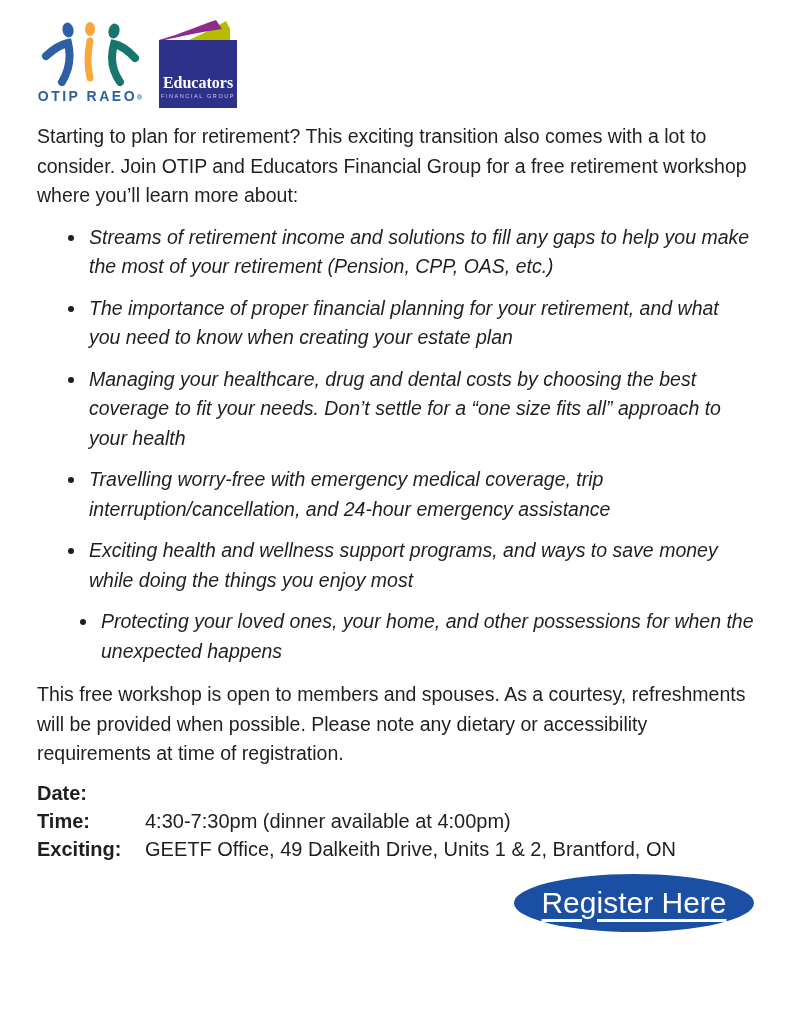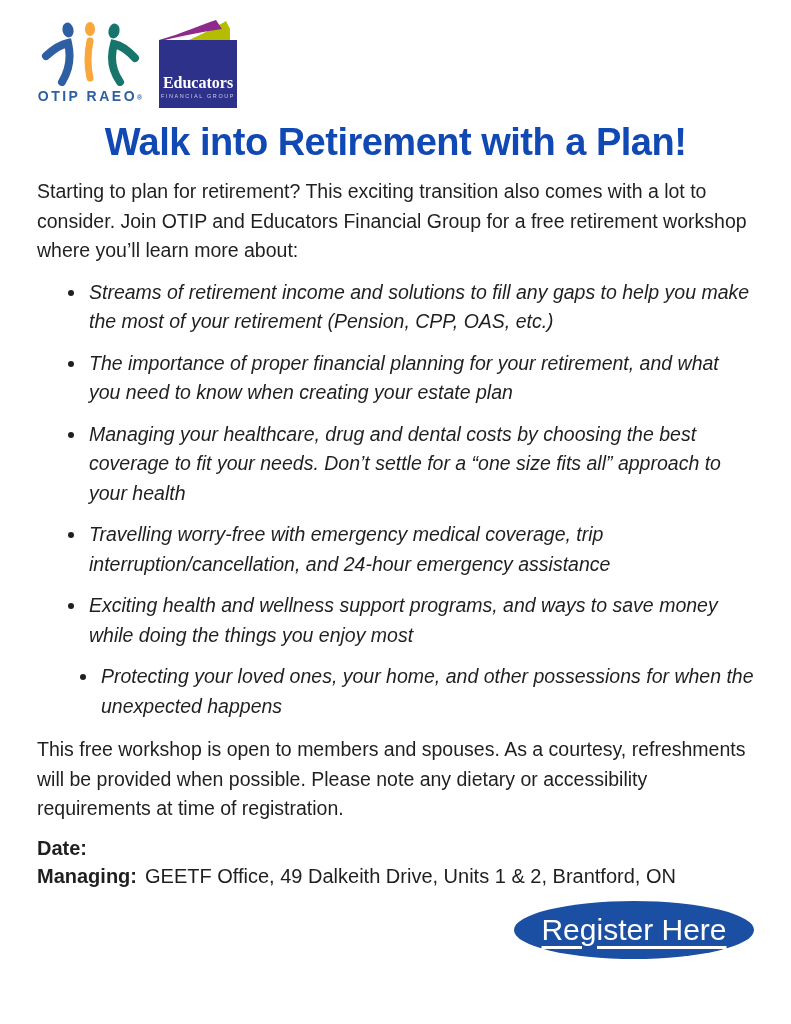--- a/index.html
+++ b/index.html
@@ -108,21 +108,20 @@
         <path d="M30 20 C48 12 60 5 67 1 L71 9 L71 20 Z" fill="#b5bd00"></path>
         <path d="M0 20 C22 14 44 4 57 0 L63 9 C42 12 18 17 6 20 Z" fill="#8e2a8b"></path>
       </svg>
       <div class="efg-square">
         <div class="efg-name">Educators</div>
         <div class="efg-subname">FINANCIAL GROUP</div>
       </div>
     </div>
   </header>
 
-  <h1 class="title">Walk into Retirement with a Plan!</h1>
 
   <p class="intro bodytext">Starting to plan for retirement? This exciting transition also comes with a lot to consider. Join OTIP and Educators Financial Group for a free retirement workshop where you’ll learn more about:</p>
 
   <ul class="bullets bodytext">
 
       <li>Streams of retirement income and solutions to fill any gaps to help you make the most of your retirement (Pension, CPP, OAS, etc.)</li>
 
       <li>The importance of proper financial planning for your retirement, and what you need to know when creating your estate plan</li>
 
       <li>Managing your healthcare, drug and dental costs by choosing the best coverage to fit your needs. Don’t settle for a “one size fits all” approach to your health</li>
@@ -136,23 +135,27 @@
   </ul>
 
   <p class="closing bodytext">This free workshop is open to members and spouses. As a courtesy, refreshments will be provided when possible. Please note any dietary or accessibility requirements at time of registration.</p>
 
   <div class="details">
 
       <div class="detail-row highlight">
         <span class="detail-label">Date:</span>
       </div>
 
+      <div class="detail-row">
+        <span class="detail-label">Time:</span>
+        <span class="detail-value">4:30-7:30pm (dinner available at 4:00pm)</span>
+      </div>
 
       <div class="detail-row">
-        <span class="detail-label">Managing:</span>
+        <span class="detail-label">Exciting:</span>
         <span class="detail-value">GEETF Office, 49 Dalkeith Drive, Units 1 &amp; 2, Brantford, ON</span>
       </div>
 
   </div>
 
   <div class="register-wrap">
     <a href="#" class="register">Register Here</a>
   </div>
 
 </div>

